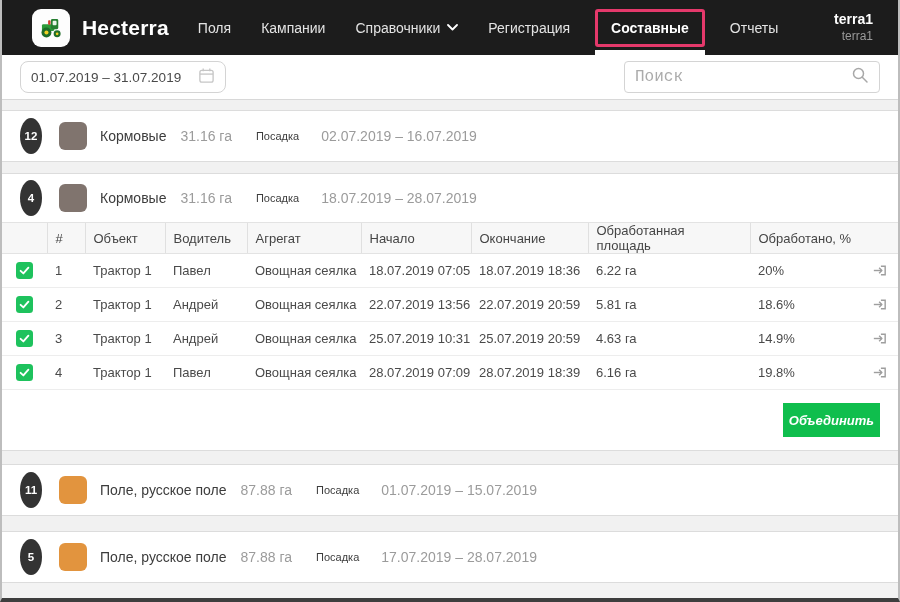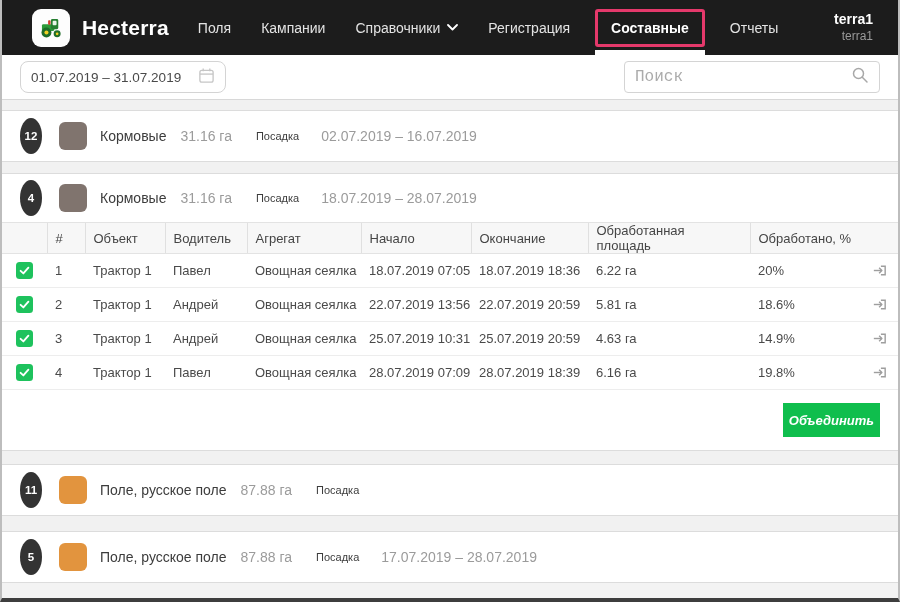--- a/index.html
+++ b/index.html
@@ -371,20 +371,21 @@
       </div>
     </section>
 
     <section class="card mt13">
       <div class="group-row">
         <div class="badge">11</div>
         <div class="swatch" style="background-color: rgb(226, 148, 62);"></div>
         <div class="g-name">Поле, русское поле</div>
         <div class="g-area">87.88 га</div>
         <div class="g-op">Посадка</div>
+        <div class="g-period">01.07.2019 – 15.07.2019</div>
       </div>
     </section>
 
     <section class="card mt15">
       <div class="group-row">
         <div class="badge">5</div>
         <div class="swatch" style="background-color: rgb(226, 148, 62);"></div>
         <div class="g-name">Поле, русское поле</div>
         <div class="g-area">87.88 га</div>
         <div class="g-op">Посадка</div>

